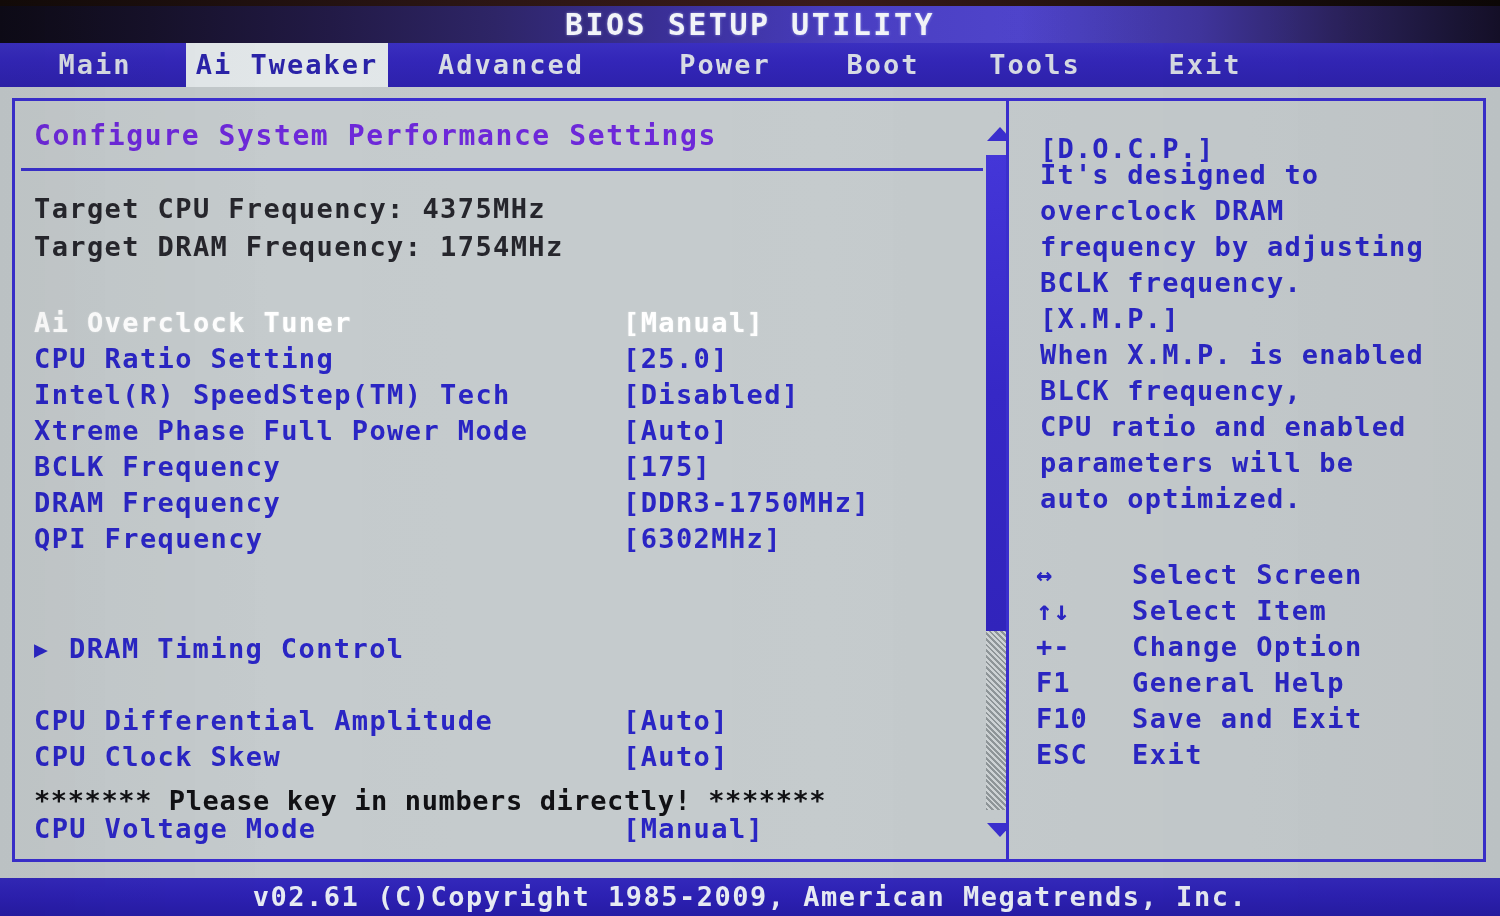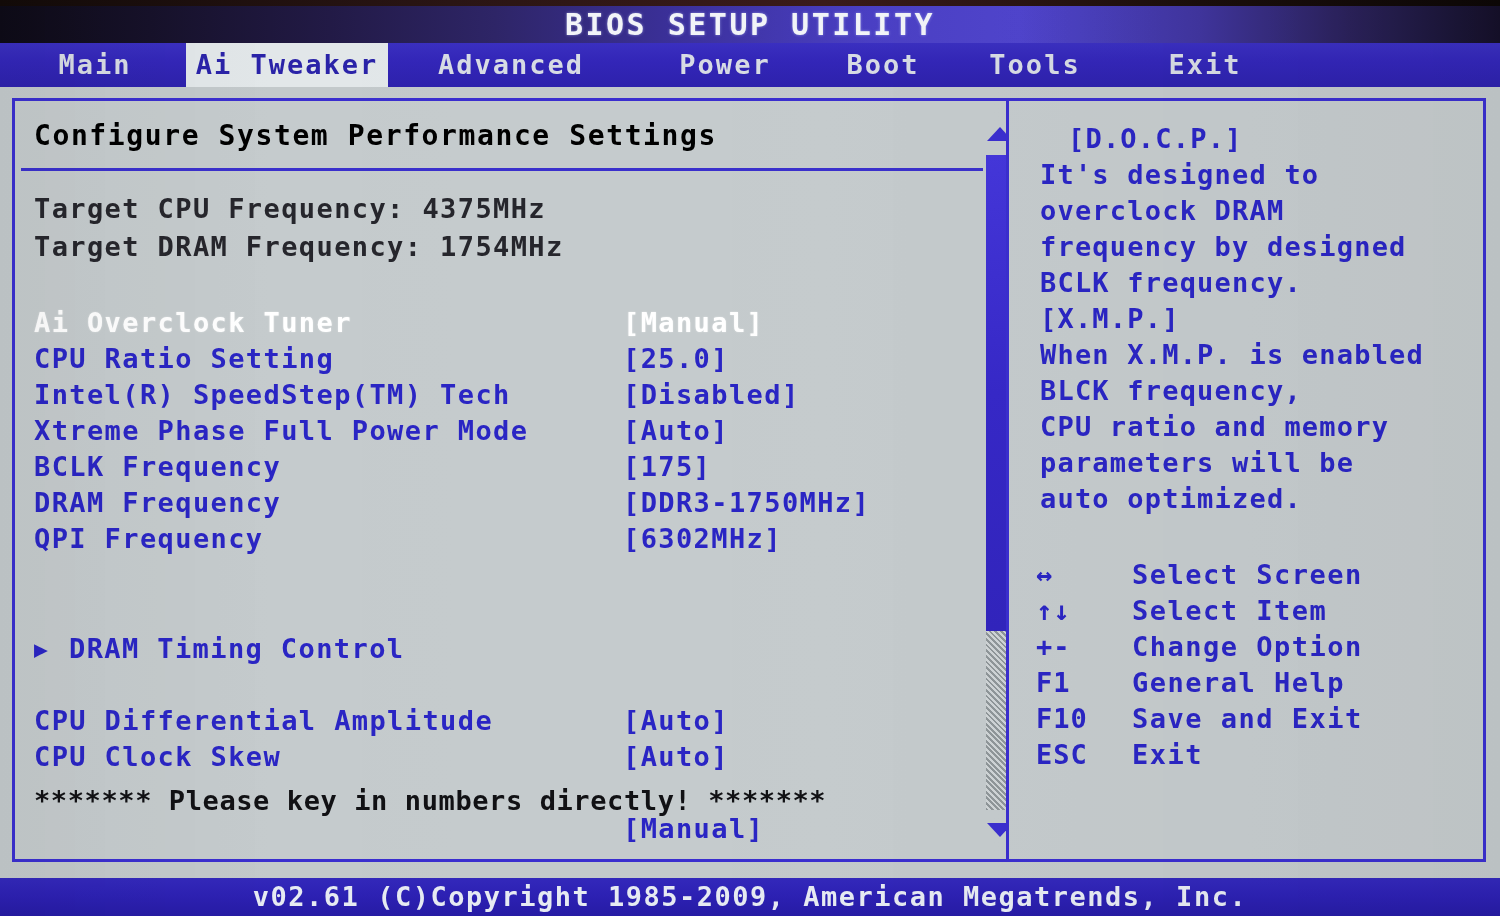--- a/index.html
+++ b/index.html
@@ -130,21 +130,21 @@
     position: absolute;
     left: 15px; top: 101px;
     width: 991px; height: 758px;
     overflow: hidden;
   }
   .heading {
     position: absolute;
     left: 19px; top: 18px;
     font-size: 28px;
     letter-spacing: 1.6px;
-    color: #000000;
+    color: #6d28d9;
     font-weight: bold;
     white-space: nowrap;
   }
   .hrule {
     position: absolute;
     left: 6px; top: 67px;
     width: 962px; height: 3px;
     background: #3a30cc;
   }
 
@@ -365,43 +365,44 @@
         <div class="row" style="top: 602px;">
           <span class="lbl">CPU Differential Amplitude</span>
           <span class="val">[Auto]</span>
         </div>
         <div class="row" style="top: 638px;">
           <span class="lbl">CPU Clock Skew</span>
           <span class="val">[Auto]</span>
         </div>
         <div class="notice" style="top: 682px;">******* Please key in numbers directly! *******</div>
         <div class="row" style="top: 710px;">
+          <span class="lbl">CPU Voltage Mode</span>
           <span class="val">[Manual]</span>
         </div>
       </div>
 
     <div class="scrollbar">
       <div class="sb-arrow sb-up"></div>
       <div class="sb-track"></div>
       <div class="sb-thumb"></div>
       <div class="sb-arrow sb-down"></div>
     </div>
   </div>
 
   <div class="rightpane">
     <div id="help-lines">
-        <div class="helpline" style="top: 20px; margin-left: 28px;"> [D.O.C.P.]</div>
+        <div class="helpline" style="top: 30px;"> [D.O.C.P.]</div>
         <div class="helpline" style="top: 56px;">It's designed to</div>
         <div class="helpline" style="top: 92px;">overclock DRAM</div>
-        <div class="helpline" style="top: 128px;">frequency by designed</div>
+        <div class="helpline" style="top: 128px;">frequency by adjusting</div>
         <div class="helpline" style="top: 164px;">BCLK frequency.</div>
         <div class="helpline" style="top: 200px;"> [X.M.P.]</div>
         <div class="helpline" style="top: 236px;">When X.M.P. is enabled</div>
         <div class="helpline" style="top: 272px;">BLCK frequency,</div>
-        <div class="helpline" style="top: 308px;">CPU ratio and memory</div>
+        <div class="helpline" style="top: 308px;">CPU ratio and enabled</div>
         <div class="helpline" style="top: 344px;">parameters will be</div>
         <div class="helpline" style="top: 380px;">auto optimized.</div>
       </div>
     <div id="key-rows">
         <div class="keyrow" style="top: 456px;">
           <span class="k">↔</span>
           <span class="d">Select Screen</span>
         </div>
         <div class="keyrow" style="top: 492px;">
           <span class="k">↑↓</span>

